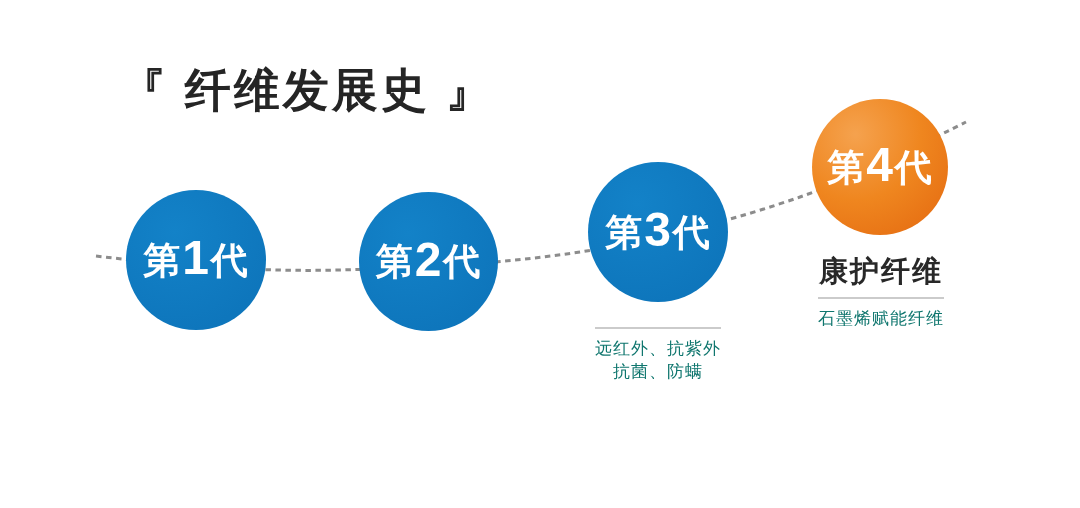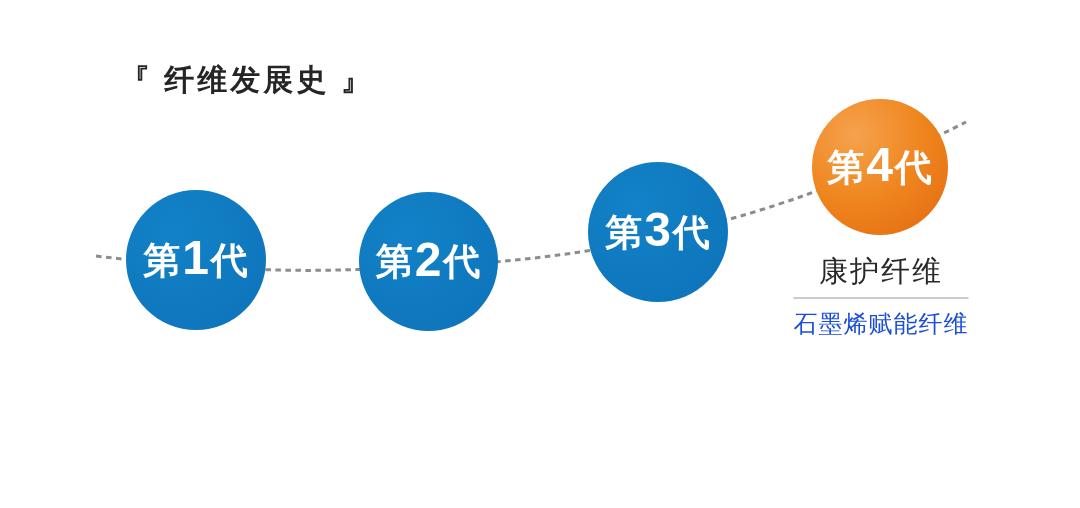--- a/index.html
+++ b/index.html
@@ -5,21 +5,21 @@
   html,body{margin:0;padding:0;background:#ffffff;}
   .canvas{
     position:relative;
     width:1080px;height:508px;
     background:#ffffff;
     overflow:hidden;
     font-family:"Liberation Sans","DejaVu Sans",sans-serif;
   }
   .page-title{
     position:absolute;left:120px;top:60px;
-    font-size:30px;font-weight:800;color:#252525;
+    font-size:46px;font-weight:800;color:#252525;
     letter-spacing:3px;white-space:nowrap;
   }
   .curve-svg{position:absolute;left:0;top:0;z-index:1;}
   .stage-circle{
     position:absolute;border-radius:50%;
     display:flex;align-items:center;justify-content:center;
     z-index:2;
   }
   .stage-circle.blue{
     background:radial-gradient(circle at 35% 30%, #1382C8 0%, #0E76BC 75%);
@@ -33,26 +33,26 @@
     white-space:nowrap;
   }
   .badge .cjk{font-size:37px;}
   .badge .num{font-size:48px;margin:0 1px;position:relative;top:-2px;}
   .stage-label{
     position:absolute;z-index:2;
     transform:translateX(-50%);
     text-align:center;
   }
   .stage-name{
-    font-size:29px;font-weight:400;color:#282828;
+    font-size:29px;font-weight:700;color:#282828;
     letter-spacing:2px;white-space:nowrap;line-height:1.15;
   }
   .divider{height:2px;background:#CBCBCB;margin:9px 0 9px 0;}
   .stage-detail{
-    font-size:24px;color:#1d4ed8;letter-spacing:1px;
+    font-size:17px;color:#0f766e;letter-spacing:1px;
     line-height:1.35;white-space:pre-line;
   }
   
   .c1{left:126px;top:190px;width:140px;height:140px;}
   .c2{left:359px;top:192px;width:139px;height:139px;}
   .c3{left:588px;top:162px;width:140px;height:140px;}
   .c4{left:812px;top:99px;width:136px;height:136px;}
   .l1{left:196px;top:349px;}
   .l2{left:429px;top:349px;}
   .l3{left:658px;top:318px;}
@@ -93,20 +93,22 @@
 
   <div class="stage-circle blue c3">
     <div class="badge">
       <span class="cjk">第</span>
       <span class="num">3</span>
       <span class="cjk">代</span>
     </div>
   </div>
   <div class="stage-label l3">
     <div class="divider"></div>
+    <div class="stage-detail">远红外、抗紫外
+抗菌、防螨</div>
   </div>
 
   <div class="stage-circle orange c4">
     <div class="badge">
       <span class="cjk">第</span>
       <span class="num">4</span>
       <span class="cjk">代</span>
     </div>
   </div>
   <div class="stage-label l4">

